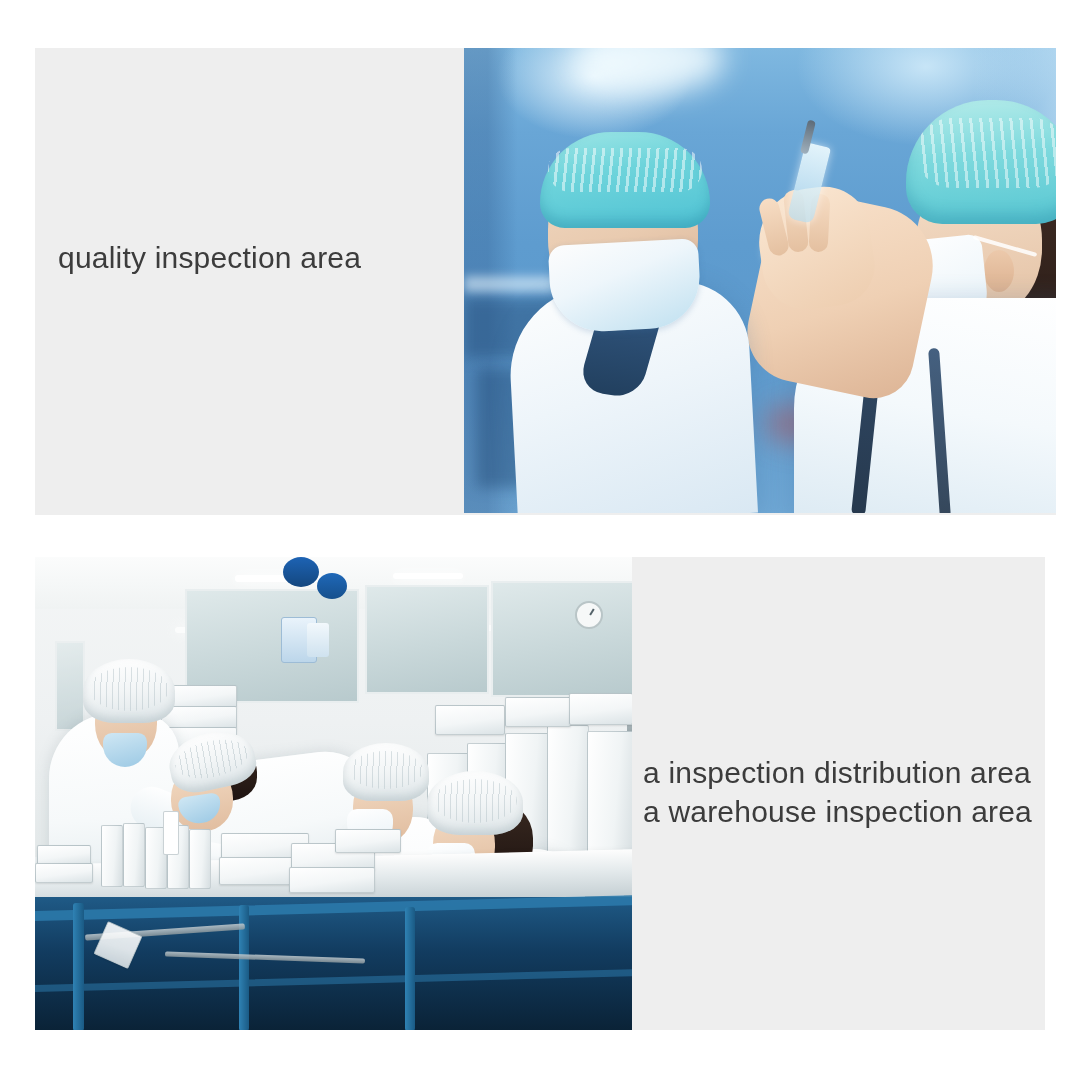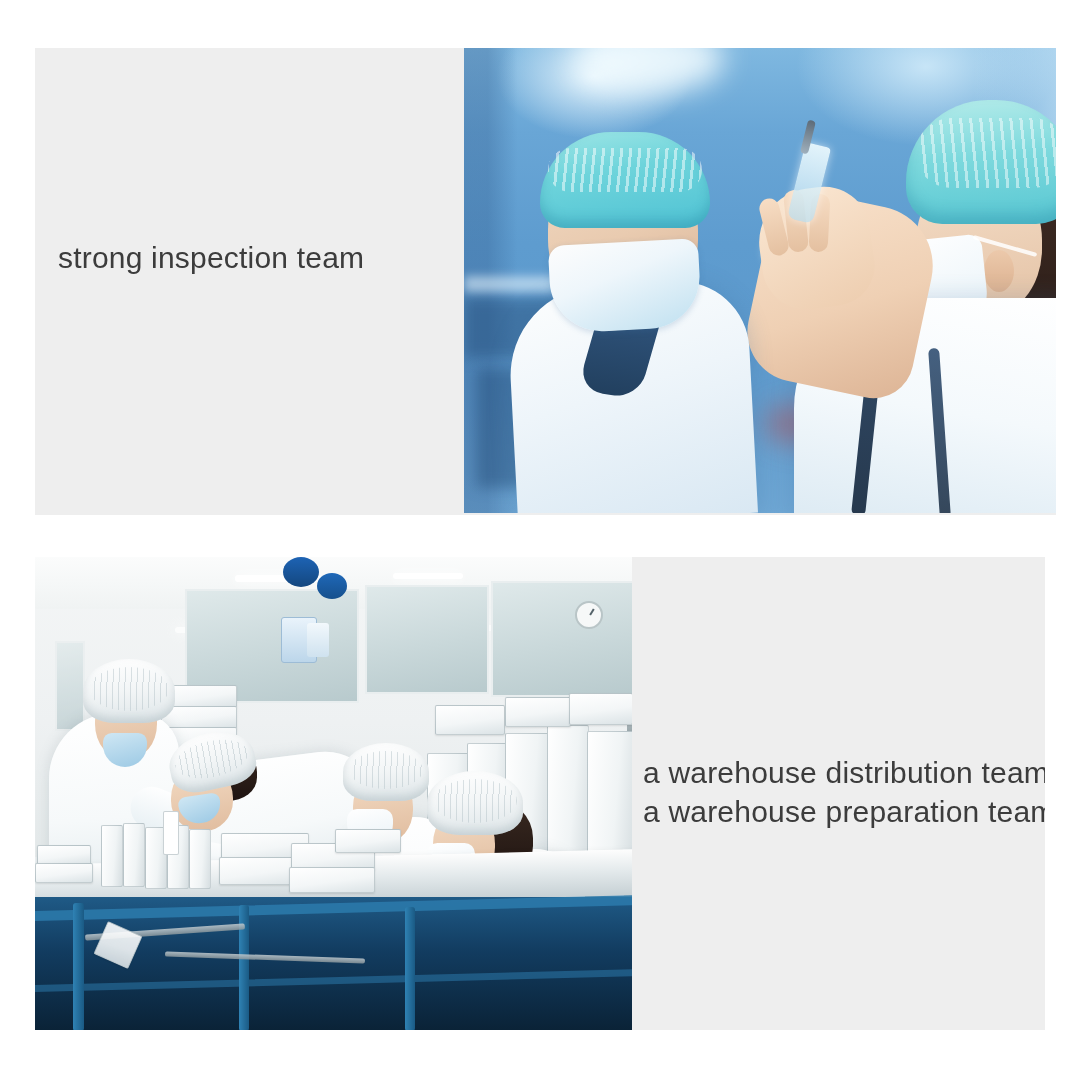--- a/index.html
+++ b/index.html
@@ -304,21 +304,21 @@
   .bw-blueitem{position:absolute;background:linear-gradient(180deg,#6fc0e8,#3a96c8);border-radius:2px;}
 </style>
 </head>
 <body>
 
 <div class="section" id="section-top">
 
   <div class="panel-gray" id="top-gray"></div>
 
   <div class="caption" id="top-caption">
-    <span class="caption-line">strong inspection team</span>
+    <span class="caption-line">quality inspection area</span>
   </div>
 
   <div id="photo-lab">
     <div class="lab-bg"></div>
 
     <div class="lab-glow" style="left:110px;top:-24px;width:150px;height:70px;background:rgba(245,253,255,.85);"></div>
     <div class="lab-shelf" style="left:460px;top:92px;width:128px;height:9px;"></div>
     <div class="lab-shelf" style="left:470px;top:150px;width:120px;height:8px;"></div>
     <div class="lab-shelf" style="left:478px;top:206px;width:114px;height:8px;"></div>
     <div class="lab-shelf" style="left:500px;top:108px;width:22px;height:44px;"></div>
@@ -361,22 +361,22 @@
     <div class="wkA-mask"></div>
     <div class="wkA-cap"></div>
   </div>
 </div>
 
 <div class="section" id="section-bottom">
 
   <div class="panel-gray" id="bottom-gray"></div>
 
   <div class="caption" id="bottom-caption">
-    <span class="caption-line">a warehouse distribution team</span>
-    <span class="caption-line">a warehouse preparation team</span>
+    <span class="caption-line">a inspection distribution area</span>
+    <span class="caption-line">a warehouse inspection area</span>
   </div>
 
   <div id="photo-warehouse">
 
     <div class="wh-wall"></div>
     <div class="wh-ceiling"></div>
 
     <div class="wh-light" style="left:200px;top:18px;width:86px;height:7px;"></div>
     <div class="wh-light" style="left:358px;top:16px;width:70px;height:6px;"></div>
     <div class="wh-light" style="left:140px;top:70px;width:52px;height:6px;opacity:.75;"></div>

